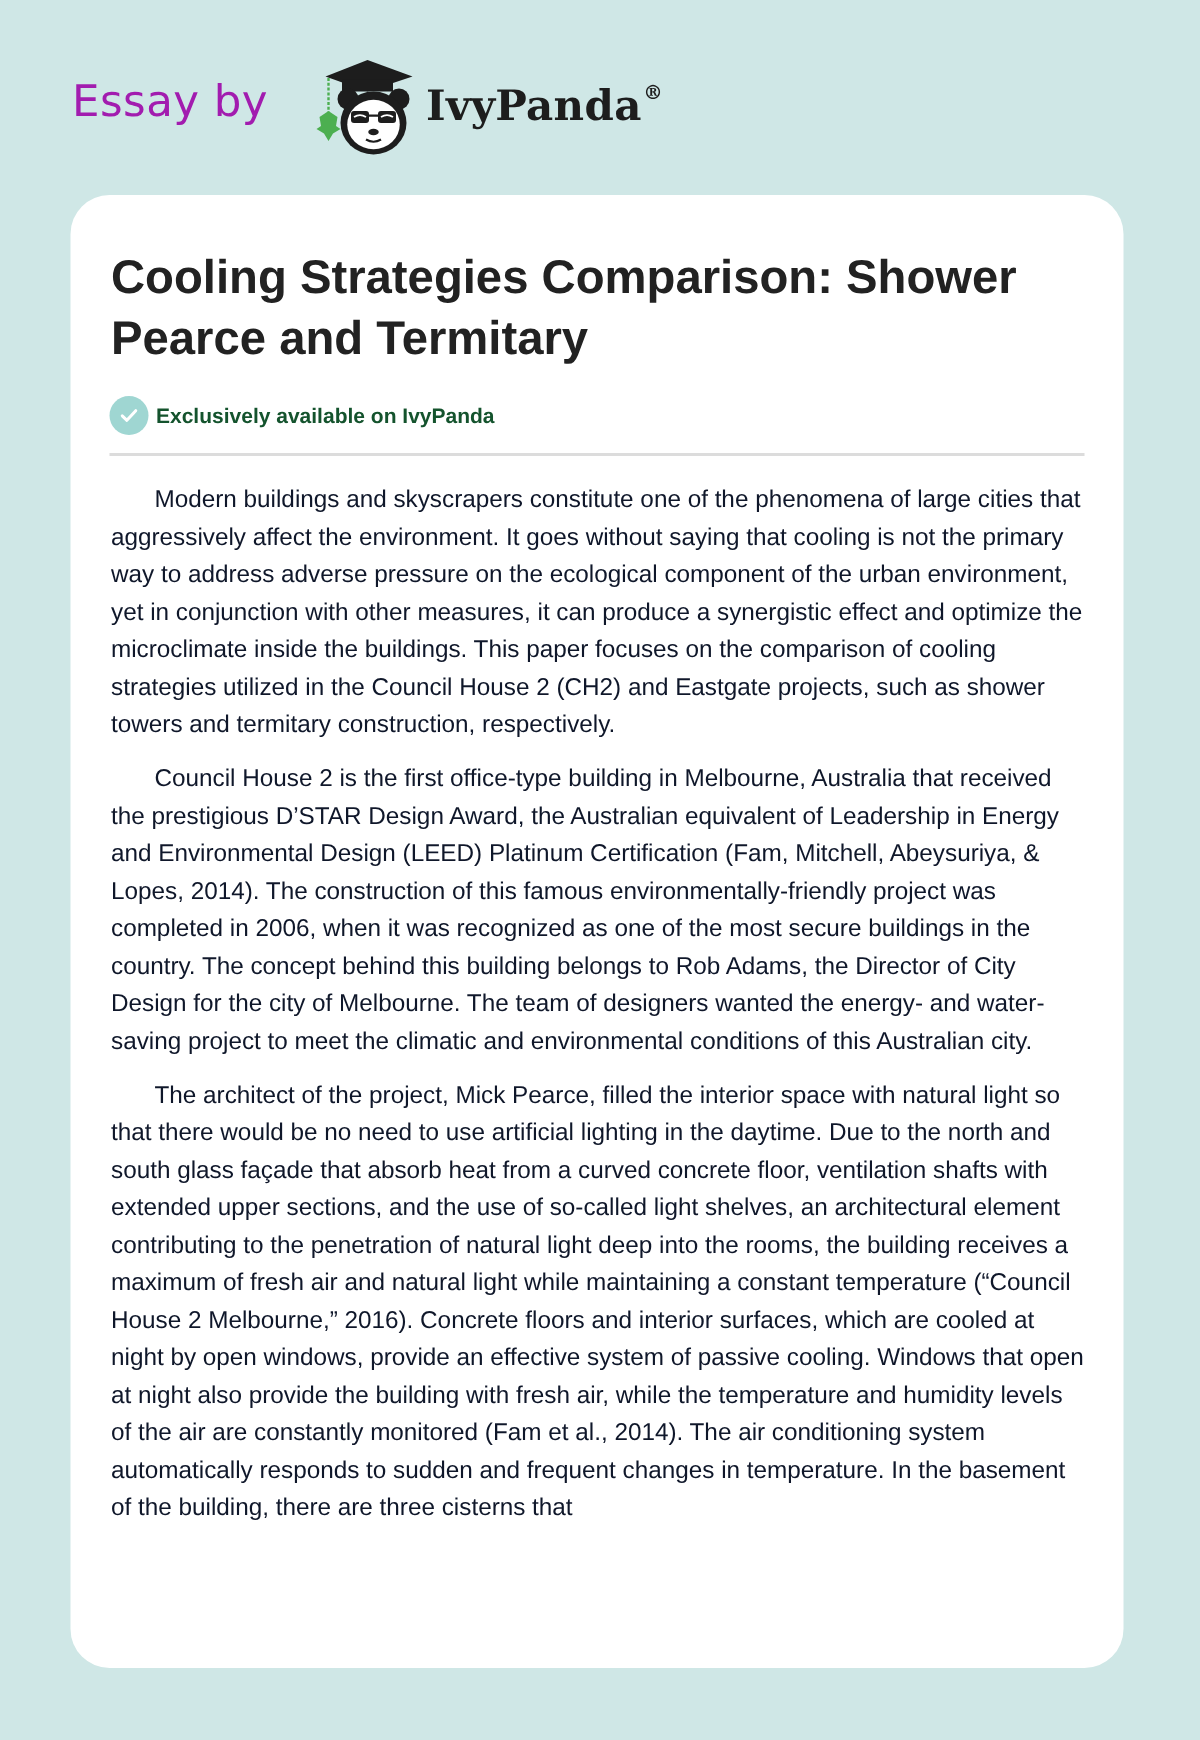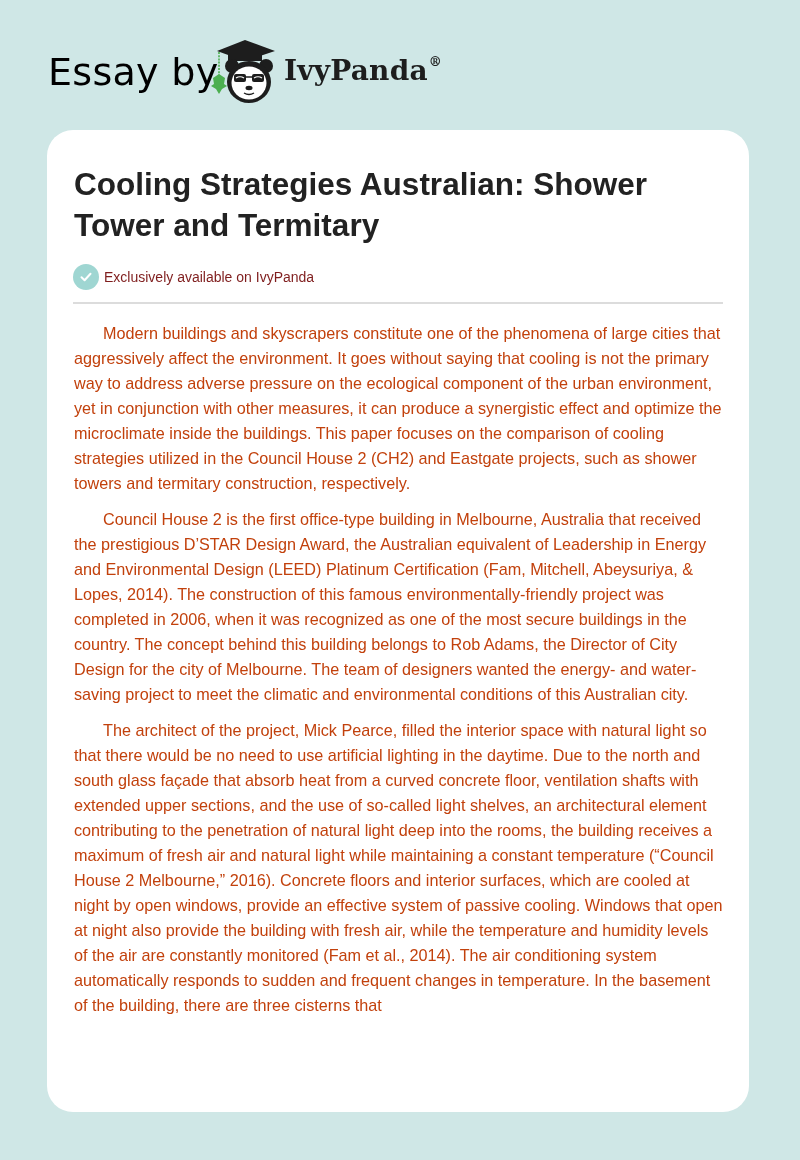--- a/index.html
+++ b/index.html
@@ -16,22 +16,22 @@
     }
     .header {
       position: absolute;
       left: 0; top: 0;
       width: 800px; height: 130px;
     }
     .essay-by {
       position: absolute;
       left: 48px; top: 50px;
       font-family: "DejaVu Sans", sans-serif;
-      font-size: 38px;
-      color: #000000;
+      font-size: 29px;
+      color: #a21caf;
       letter-spacing: 0.3px;
     }
     .logo-icon {
       position: absolute;
       left: 203px; top: 36px;
       width: 86px; height: 72px;
     }
     .brand {
       position: absolute;
       left: 284px; top: 54px;
@@ -74,40 +74,40 @@
     .check-badge {
       width: 26px; height: 26px;
       border-radius: 50%;
       background: #9fd6d2;
       display: flex;
       align-items: center;
       justify-content: center;
       margin-right: 5px;
     }
     .exclusive-text {
-      font-weight: normal;
+      font-weight: bold;
       font-size: 14px;
-      color: #7f1d1d;
+      color: #14532d;
       text-align: right;
     }
     .divider {
       position: absolute;
       left: 26px; top: 172px;
       width: 650px; height: 2px;
       background: #dcdcdc;
     }
     .body-text {
       position: absolute;
       left: 27px; top: 191px;
       width: 652px;
     }
     .body-text p {
       font-size: 16.2px;
       line-height: 25px;
-      color: #c2410c;
+      color: #0f172a;
       text-indent: 29px;
       margin-bottom: 11px;
       text-align: left;
     }
   </style>
 </head>
 <body>
 
 <div class="header">
   <div class="essay-by">Essay by</div>
@@ -135,21 +135,21 @@
     <ellipse cx="46" cy="52" rx="3.5" ry="2.2" fill="#1d1d1d"></ellipse>
     <path d="M41,57 Q46,60 51,57" stroke="#1d1d1d" stroke-width="1.4" fill="none"></path>
   </svg>
 
   <div class="brand">
     <span>IvyPanda</span><sup>®</sup>
   </div>
 </div>
 
 <main class="card">
-  <h1 class="title">Cooling Strategies Australian: Shower Tower and Termitary</h1>
+  <h1 class="title">Cooling Strategies Comparison: Shower Pearce and Termitary</h1>
 
   <div class="exclusive">
     <span class="check-badge">
       <svg width="12" height="10" viewBox="0 0 12 10">
         <path d="M1.5,5.2 L4.6,8.2 L10.5,1.8" stroke="#ffffff" stroke-width="2" fill="none" stroke-linecap="round" stroke-linejoin="round"></path>
       </svg>
     </span>
     <span class="exclusive-text">Exclusively available on IvyPanda</span>
   </div>
 

